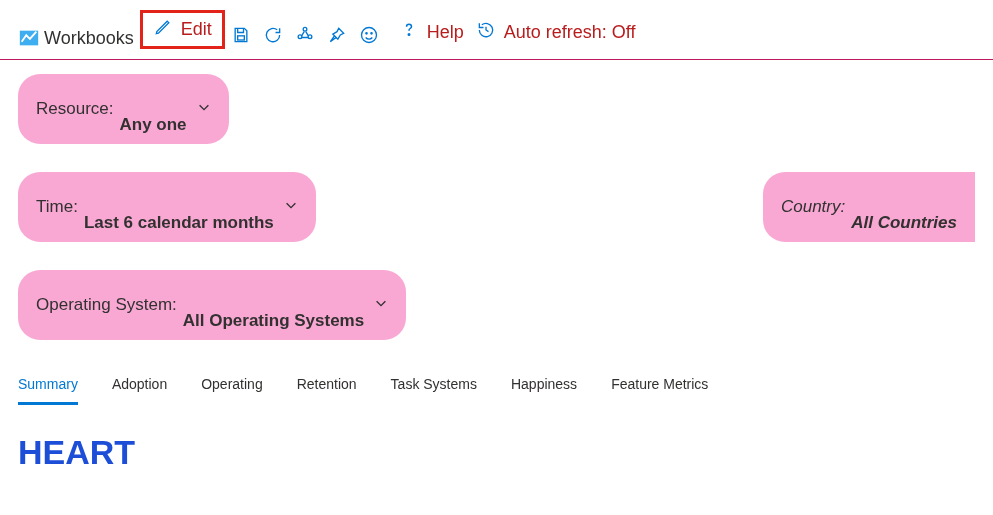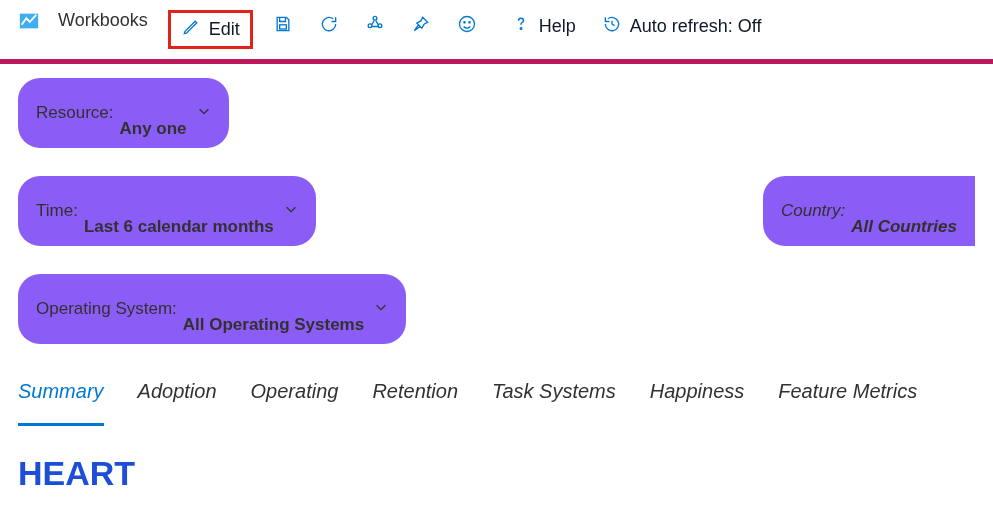--- a/index.html
+++ b/index.html
@@ -6,86 +6,84 @@
     body {
       font-family: "Segoe UI", -apple-system, sans-serif;
       background: #ffffff;
       color: #323130;
       width: 993px;
       height: 515px;
       overflow: hidden;
     }
     .toolbar {
       display: flex;
-      align-items: flex-start;
+      align-items: flex-end;
       padding: 10px 18px;
-      gap: 14px;
-      border-bottom: 5px solid #be185d;
+      border-bottom: 1px solid #be185d;
     }
     .toolbar-logo {
       width: 22px;
       height: 22px;
       display: inline-block;
     }
     .toolbar-title {
       font-size: 18px;
       color: #323130;
       margin-left: 4px;
       margin-right: 6px;
     }
     .toolbar-btn {
       display: inline-flex;
       align-items: center;
       gap: 8px;
       font-size: 18px;
-      color: #0f172a;
+      color: #b91c1c;
       cursor: pointer;
       padding: 4px 6px;
     }
     .edit-box {
       border: 3px solid #e2231a;
       padding: 4px 10px;
     }
     .icon-blue { color: #0078d4; }
     .filter-rows {
       padding: 14px 18px 0 18px;
     }
     .filter-row {
       display: flex;
       gap: 18px;
       margin-bottom: 28px;
       flex-wrap: wrap;
     }
     .pill {
-      background: #8b5cf6;
+      background: #f9a8d4;
       border-radius: 22px;
       padding: 9px 18px;
       font-size: 17px;
       display: inline-flex;
       align-items: center;
       gap: 6px;
       color: #323130;
       cursor: pointer;
       white-space: nowrap;
     }
     .pill .label { font-weight: 400; }
     .pill .value { font-weight: 600; margin-top: 32px; }
     .chevron-down { margin-left: 4px; }
     .info-icon { margin-left: 2px; }
     .tabs {
       display: flex;
       gap: 34px;
       padding: 8px 18px 0 18px;
     }
     .tab {
-      font-size: 20px;
-      color: #323130;
-      padding-bottom: 20px;
-      cursor: pointer;
-      font-style: italic;
+      font-size: 14px;
+      color: #323130;
+      padding-bottom: 10px;
+      cursor: pointer;
     }
     .tab.active {
       color: #0078d4;
       border-bottom: 3px solid #0078d4;
     }
     .content {
       padding: 28px 18px 0 18px;
     }
     .overview-header {
       display: flex;

